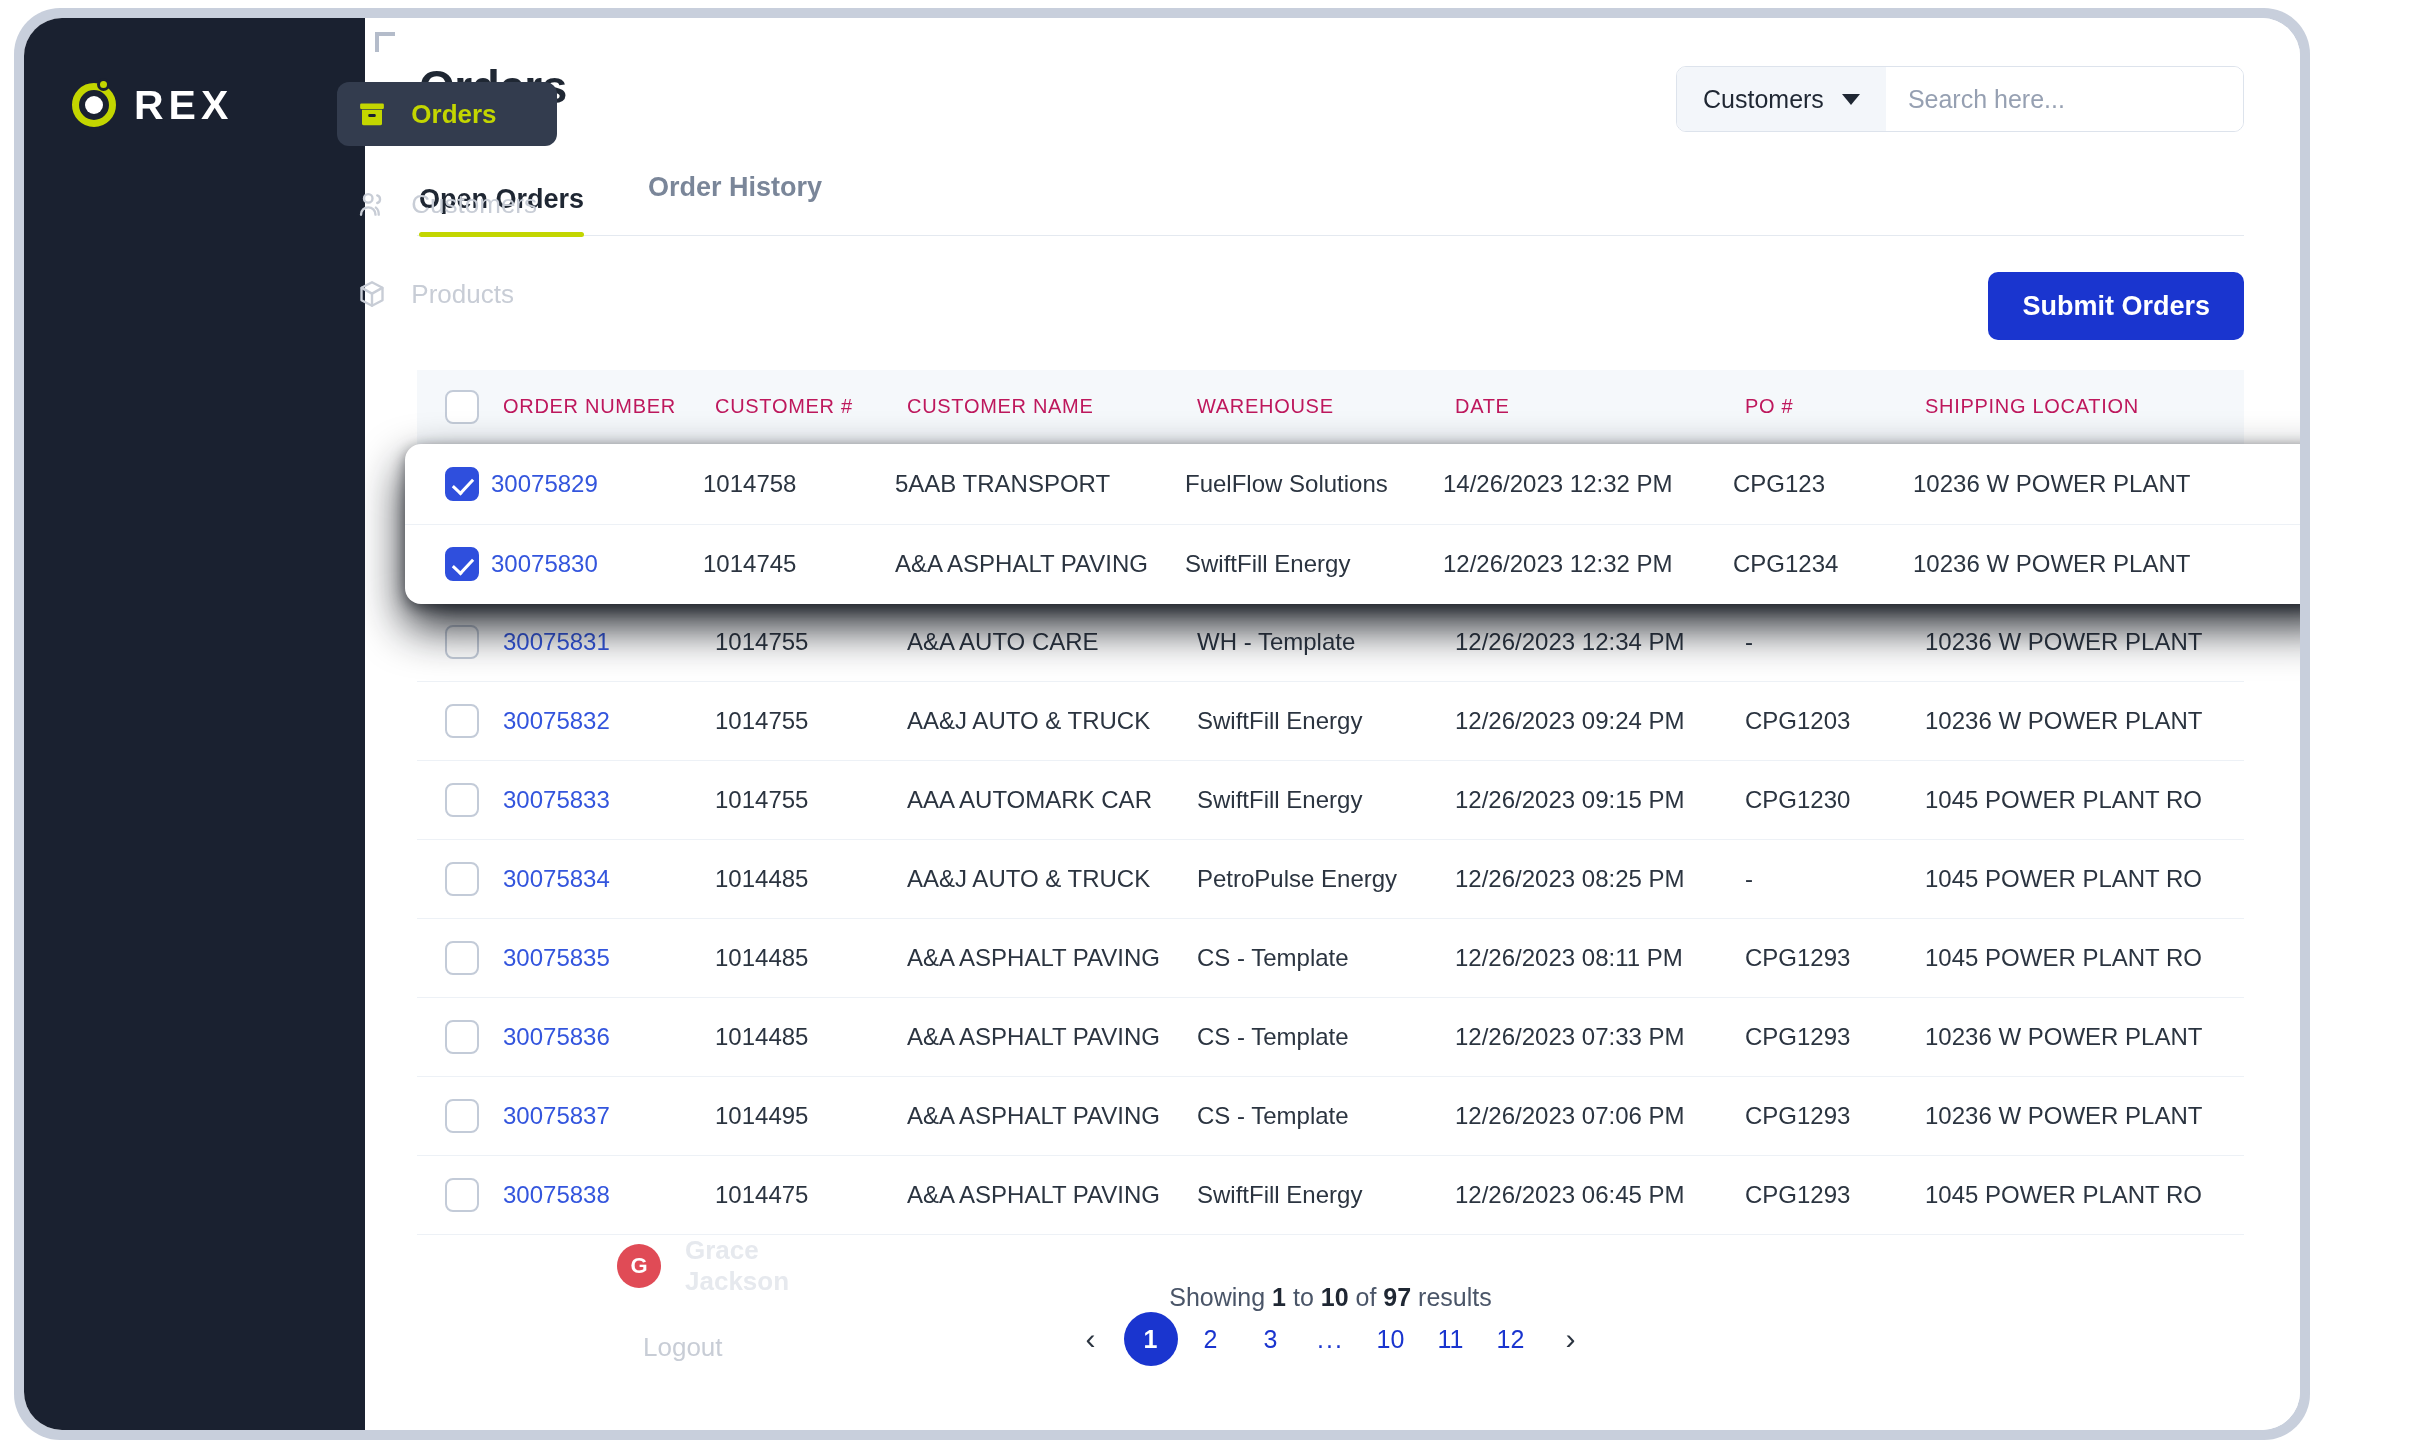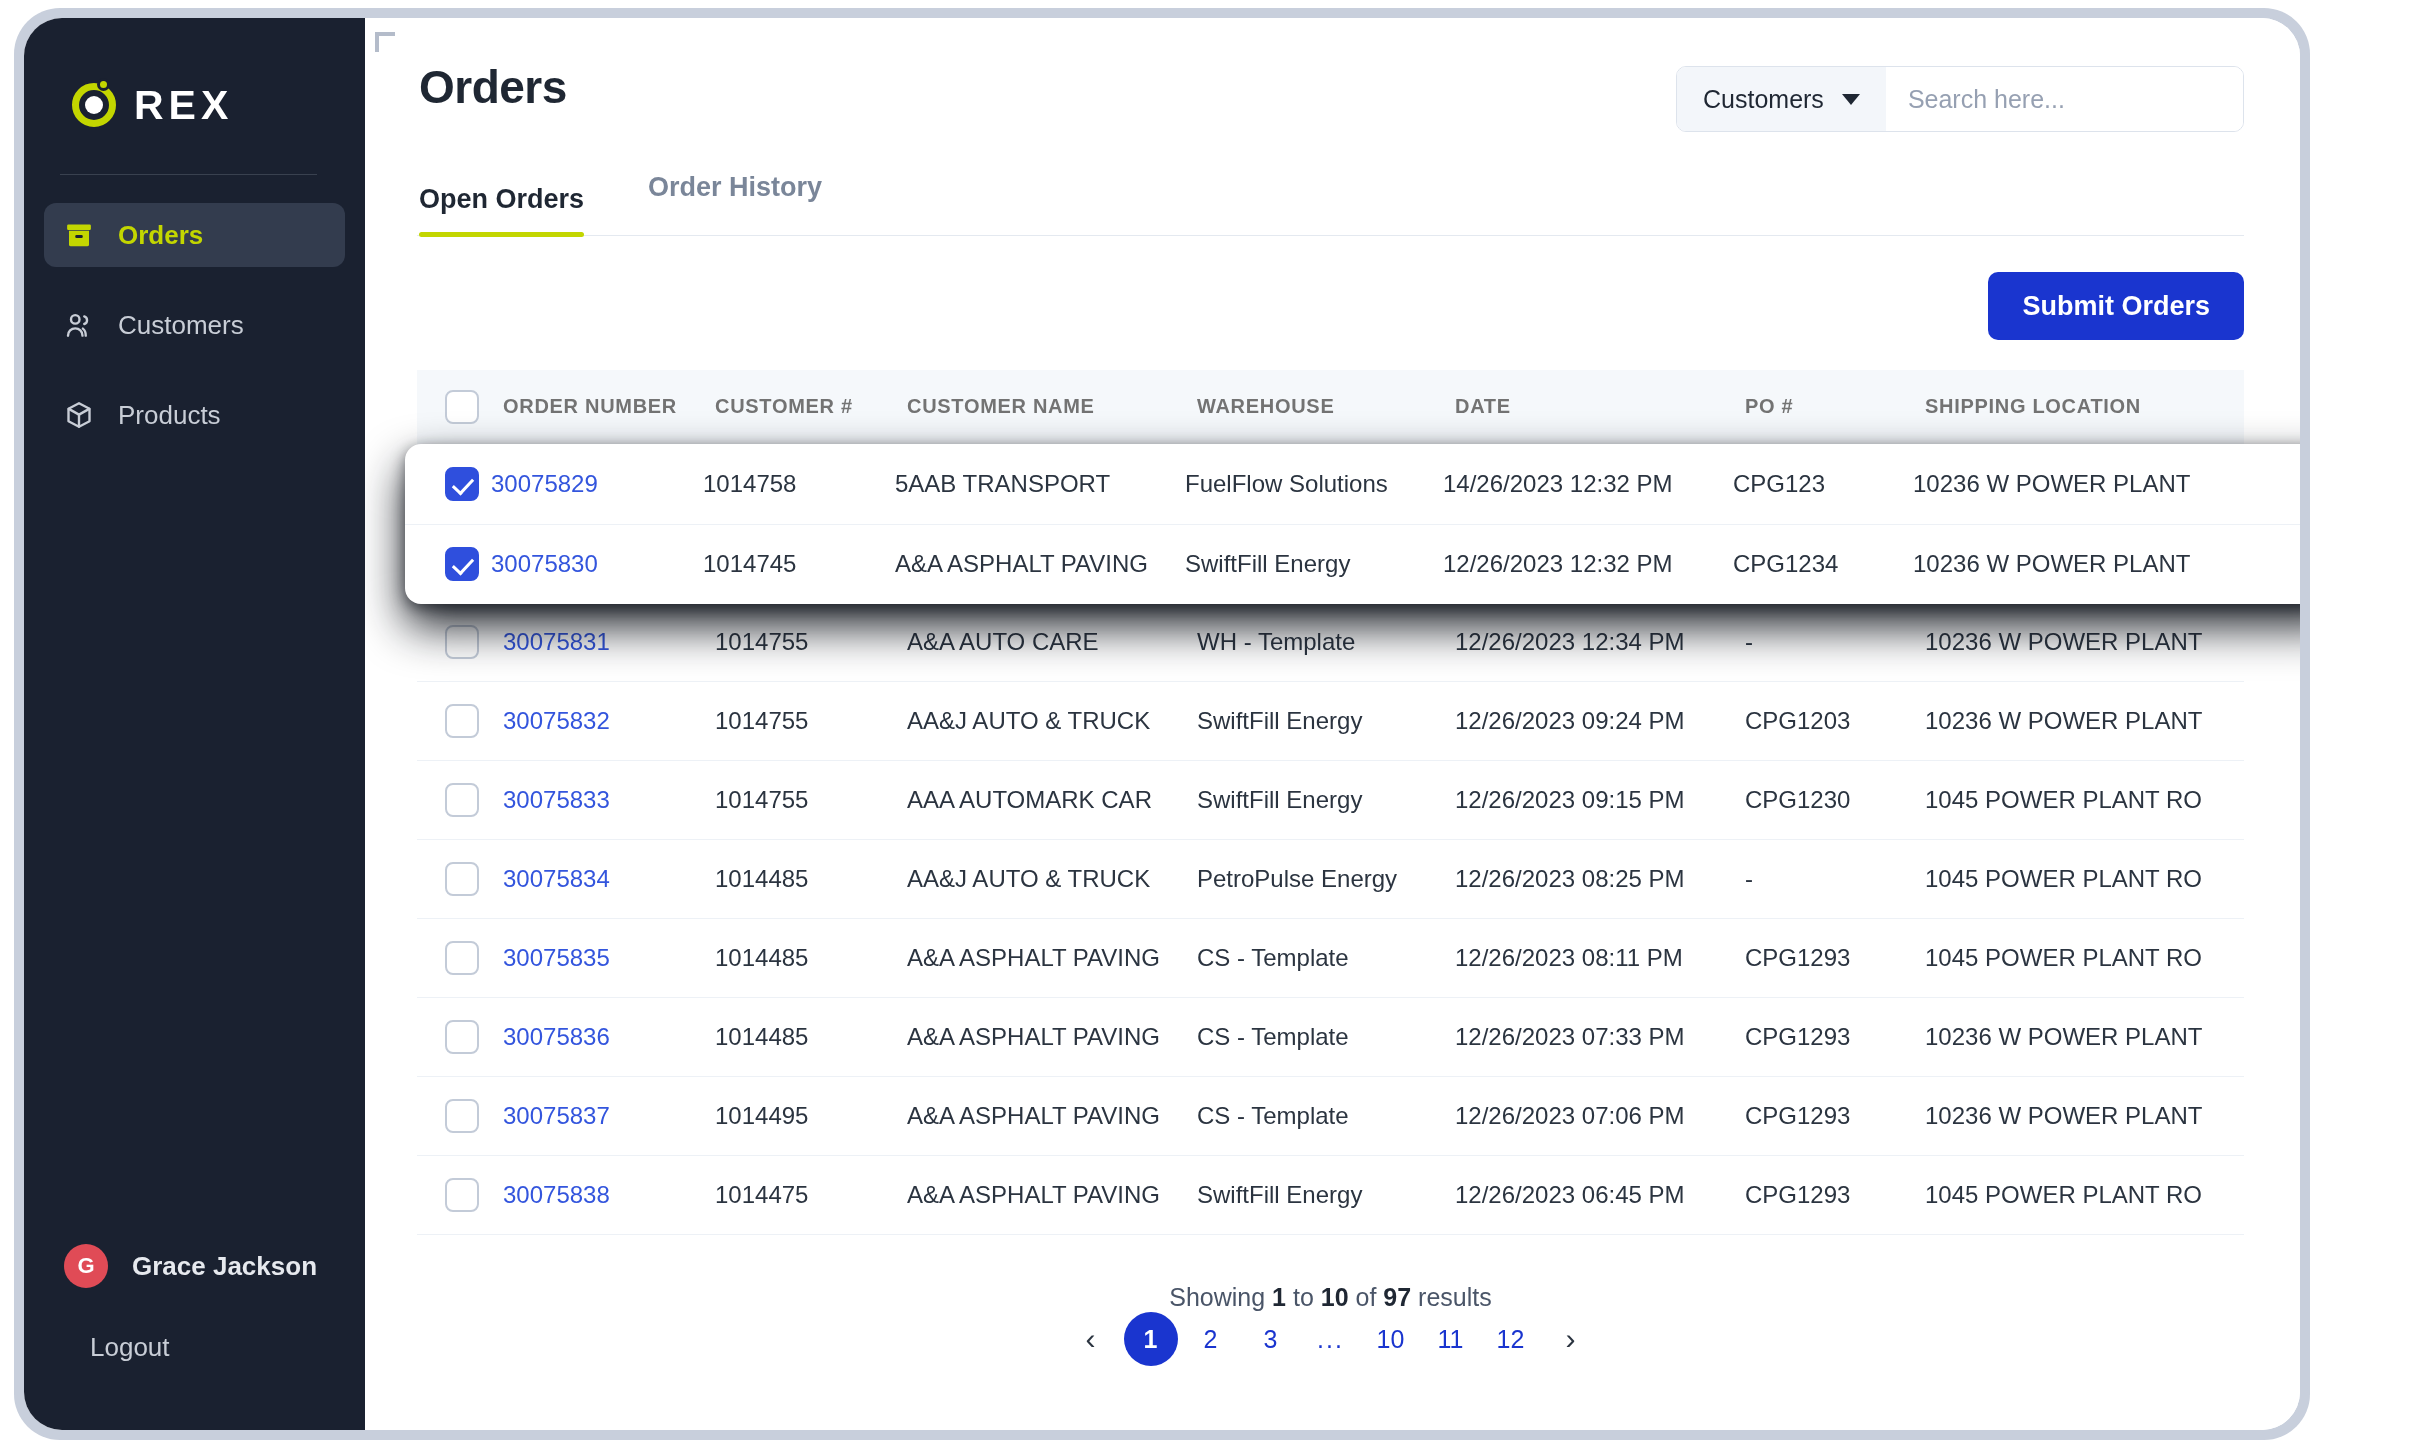--- a/index.html
+++ b/index.html
@@ -27,21 +27,21 @@
     overflow: hidden;
     display: flex;
   }
 
   
   #sidebar {
     width: 341px;
     flex: 0 0 341px;
     background: #1a2130;
     display: flex;
-    flex-direction: column;
+    flex-direction: row;
     padding-top: 36px;
     position: relative;
     z-index: 5;
   }
   .brand {
     display: flex;
     align-items: center;
     gap: 18px;
     padding: 16px 0 0 48px;
     height: 86px;
@@ -229,23 +229,23 @@
     font-family: "Liberation Sans", sans-serif;
   }
 
   
   #table-wrap { margin-top: 30px; position: relative; }
   table { width: 100%; border-collapse: collapse; table-layout: fixed; }
   thead th {
     background: #f5f8fb;
     text-align: left;
     font-size: 20px;
-    font-weight: 700;
+    font-weight: 400;
     letter-spacing: 0.7px;
-    color: #737373;
+    color: #be185d;
     height: 74px;
     padding: 0;
     border-bottom: 1px solid #e6ebf2;
   }
   tbody td {
     font-size: 24px;
     color: #2b3440;
     height: 79px;
     padding: 0;
     border-bottom: 1px solid #edf1f6;

